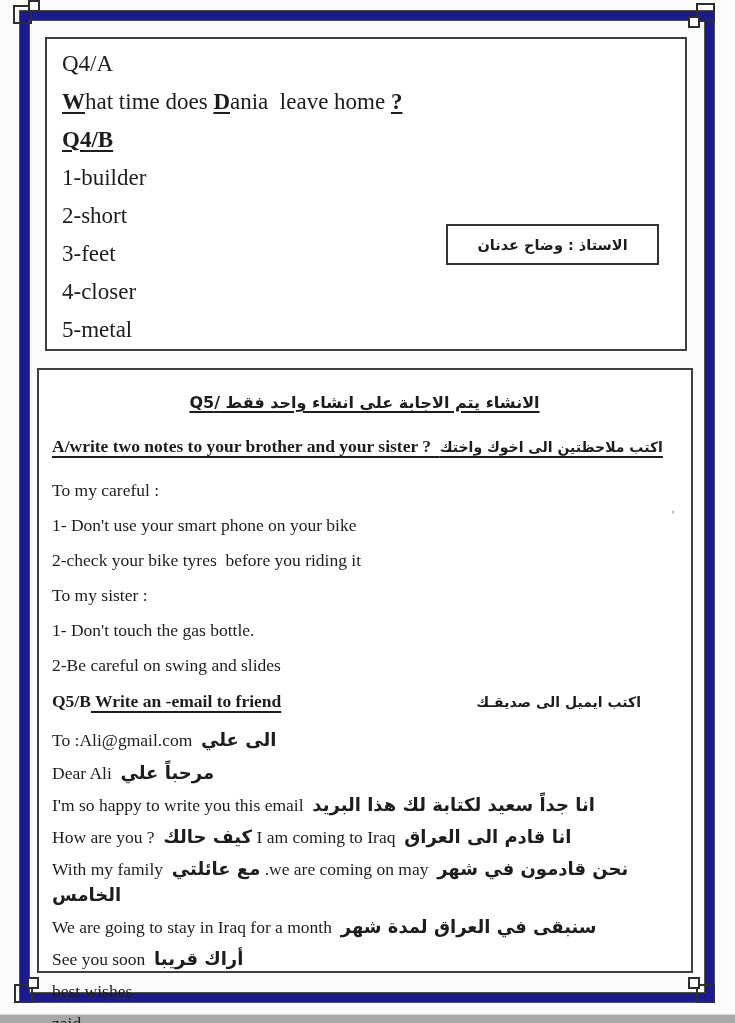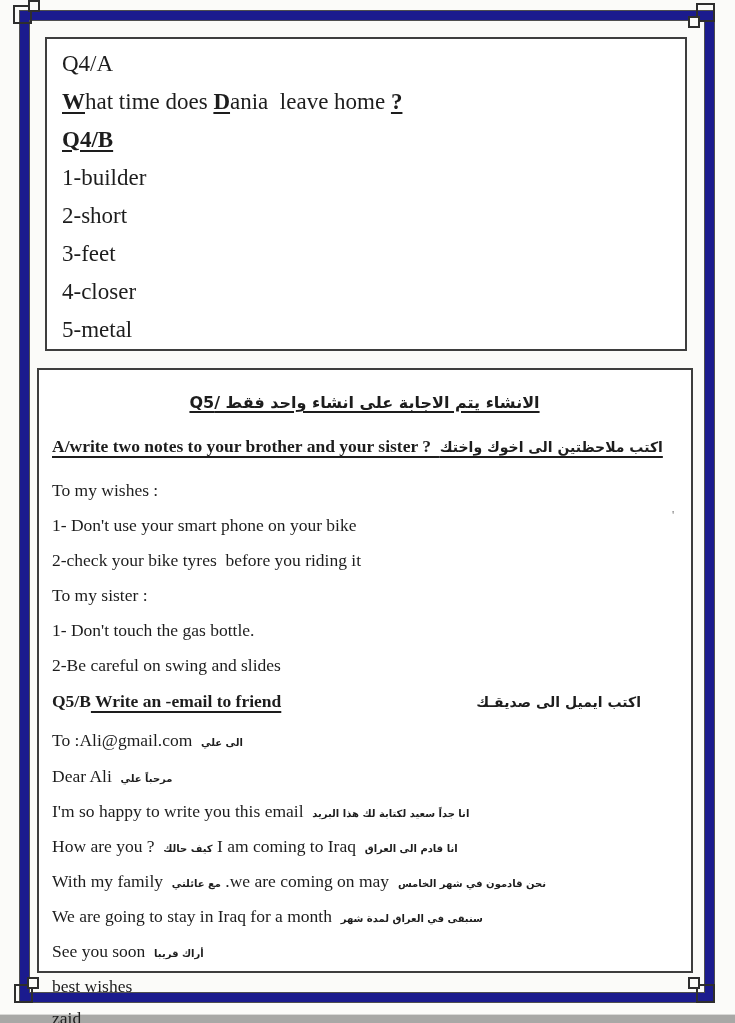--- a/index.html
+++ b/index.html
@@ -36,21 +36,21 @@
   #box2{left:37px;top:368px;width:656px;height:605px;padding:18px 14px 0 13px;}
 
   p{margin:0;white-space:pre-wrap;}
   .b1line{font-size:23px;line-height:29px;margin-bottom:9px;}
   .bu{font-weight:bold;text-decoration:underline;text-decoration-thickness:1.5px;text-underline-offset:3px;}
   .teacher-box{
     position:absolute;left:446px;top:224px;width:213px;height:41px;
     box-sizing:border-box;border:2px solid #333;background:#fff;
     display:flex;align-items:center;justify-content:center;
   }
-  .ar{font-family:"DejaVu Sans",sans-serif;font-weight:bold;font-size:10px;direction:rtl;unicode-bidi:isolate;}
+  .ar{font-family:"DejaVu Sans",sans-serif;font-weight:bold;font-size:18px;direction:rtl;unicode-bidi:isolate;}
   .teacher-box .ar{font-size:14.5px;}
 
   .q5-header{
     text-align:center;font-size:16px;line-height:30px;margin-bottom:8px;
   }
   .q5-header .ar{font-size:16px;}
   .q5-parta{font-size:17.5px;line-height:40px;margin-bottom:10px;font-weight:bold;
     text-decoration:underline;text-decoration-thickness:1.5px;text-underline-offset:4px;}
   .q5-parta .ar{font-size:14px;}
   .noteline{font-size:17.5px;line-height:27px;margin-bottom:8px;}
@@ -86,26 +86,29 @@
     <p class="b1line bu">Q4/B</p>
     <div id="q4-items">
         <p class="b1line">1-builder</p>
         <p class="b1line">2-short</p>
         <p class="b1line">3-feet</p>
         <p class="b1line">4-closer</p>
         <p class="b1line">5-metal</p>
       </div>
   </div>
 
+  <div class="teacher-box">
+    <span class="ar">الاستاذ : وضاح عدنان</span>
+  </div>
 
   <div id="box2" class="qbox">
     <p class="q5-header"><span class="ar bu">الانشاء يتم الاجابة على انشاء واحد فقط /Q5</span></p>
     <p class="q5-parta" id="q5-parta"><span class="en">A/write two notes to your brother and your sister ?  </span><span class="ar" dir="rtl">اكتب ملاحظتين الى اخوك واختك</span></p>
     <div id="q5-notes">
-        <p class="noteline">To my wishes :</p>
+        <p class="noteline">To my careful :</p>
         <p class="noteline">1- Don't use your smart phone on your bike</p>
         <p class="noteline">2-check your bike tyres  before you riding it</p>
         <p class="noteline">To my sister :</p>
         <p class="noteline">1- Don't touch the gas bottle.</p>
         <p class="noteline">2-Be careful on swing and slides</p>
       </div>
     <div class="q5-partb">
       <span><span>Q5/B</span><span class="ttl"> Write an -email to friend</span></span>
       <span class="ar">اكتب ايميل الى صديقـك</span>
     </div>

